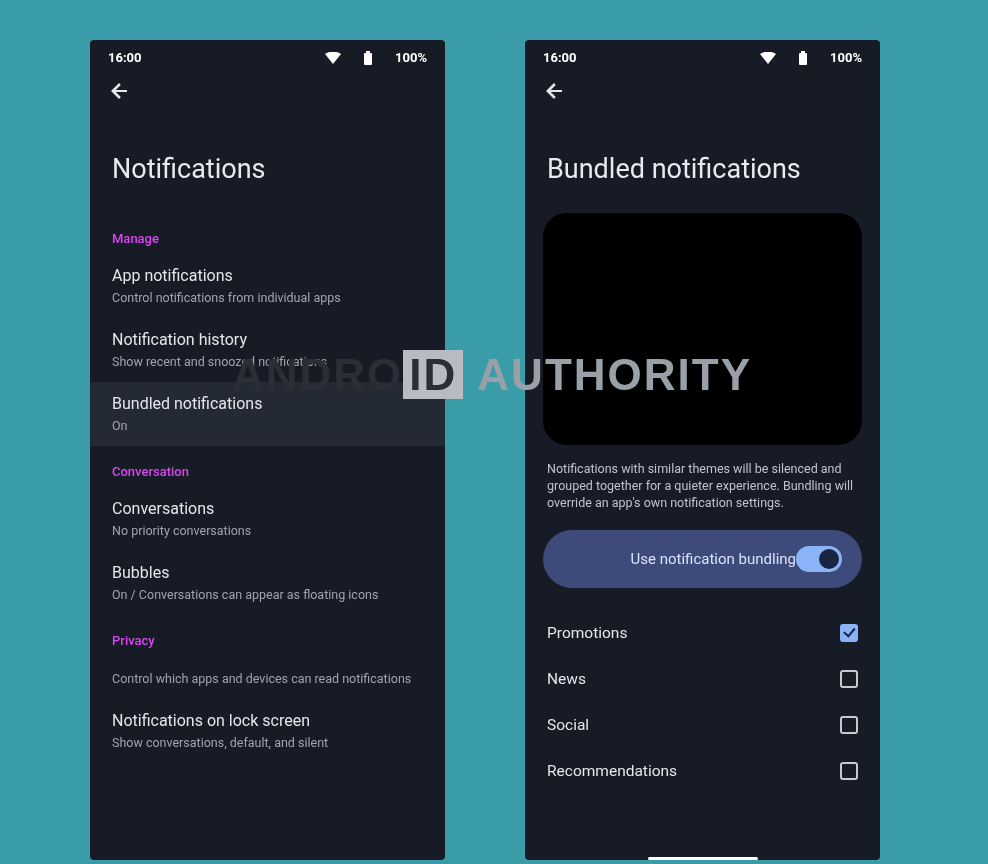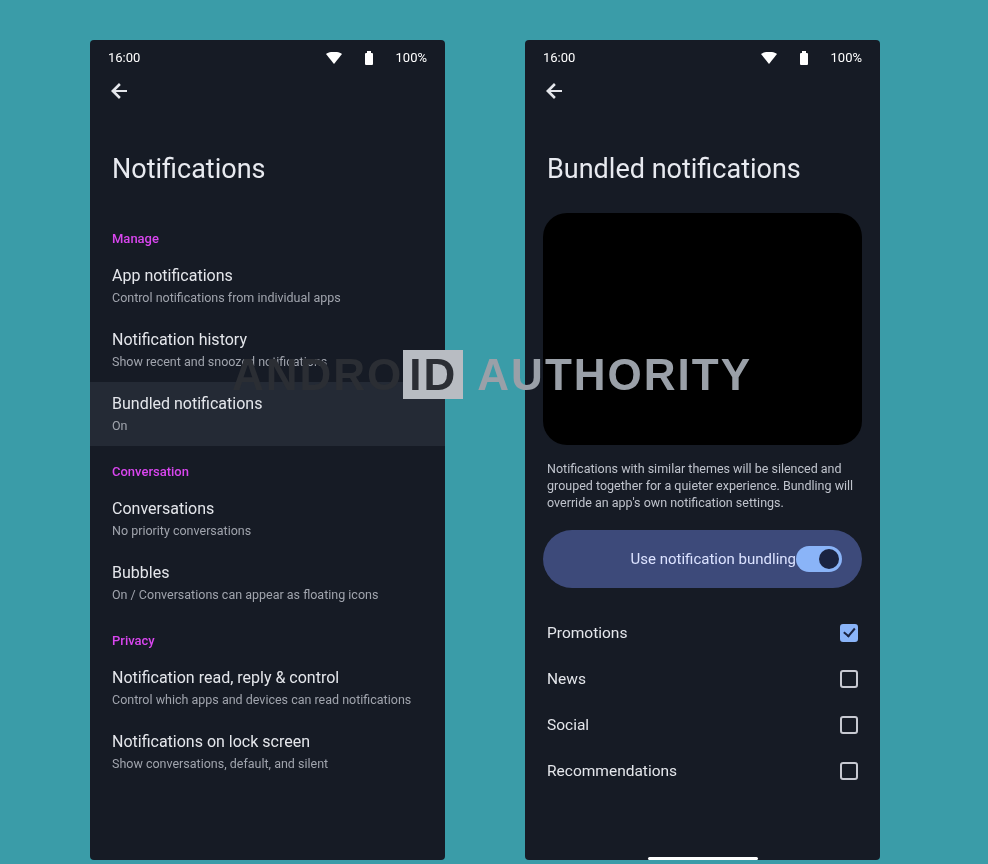--- a/index.html
+++ b/index.html
@@ -25,21 +25,21 @@
     color: #e4e6eb;
     display: flex;
     flex-direction: column;
   }
   .status-bar {
     display: flex;
     justify-content: space-between;
     align-items: center;
     padding: 10px 18px 6px 18px;
     font-size: 13px;
-    font-weight: 400;
+    font-weight: 700;
     color: #fff;
   }
   .status-right { display: flex; align-items: center; gap: 22px; }
   .wifi-icon, .battery-icon { display: inline-flex; }
   .nav-row { padding: 8px 18px 0 18px; }
   .back-arrow { width: 24px; height: 24px; display: inline-flex; cursor: pointer; }
   .page-title {
     font-size: 27px;
     font-weight: 400;
     color: #e8eaf0;
@@ -204,21 +204,20 @@
         <div class="setting-item">
           <div class="setting-title">Conversations</div>
           <div class="setting-sub">No priority conversations</div>
         </div>
         <div class="setting-item">
           <div class="setting-title">Bubbles</div>
           <div class="setting-sub">On / Conversations can appear as floating icons</div>
         </div>
         <div class="section-header">Privacy</div>
         <div class="setting-item">
-          <div class="setting-title">Notification read, reply &amp; control</div>
           <div class="setting-sub">Control which apps and devices can read notifications</div>
         </div>
         <div class="setting-item">
           <div class="setting-title">Notifications on lock screen</div>
           <div class="setting-sub">Show conversations, default, and silent</div>
         </div>
       </div>
   </div>
 
   <div class="phone">

